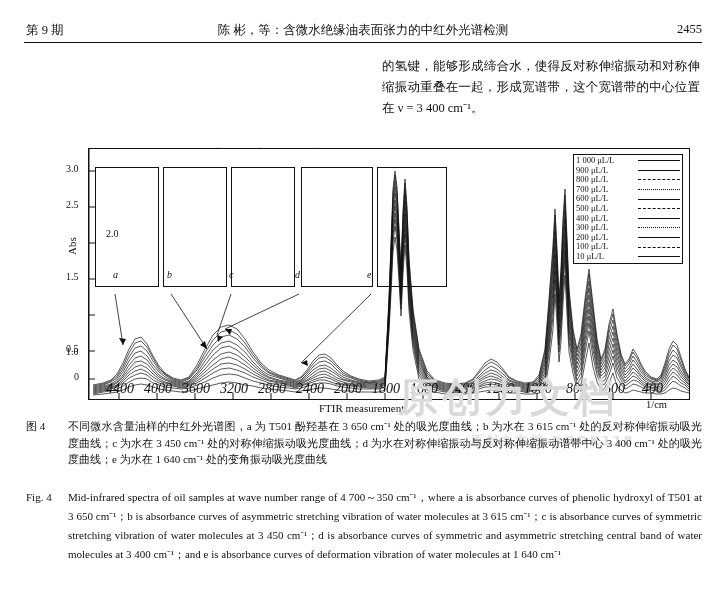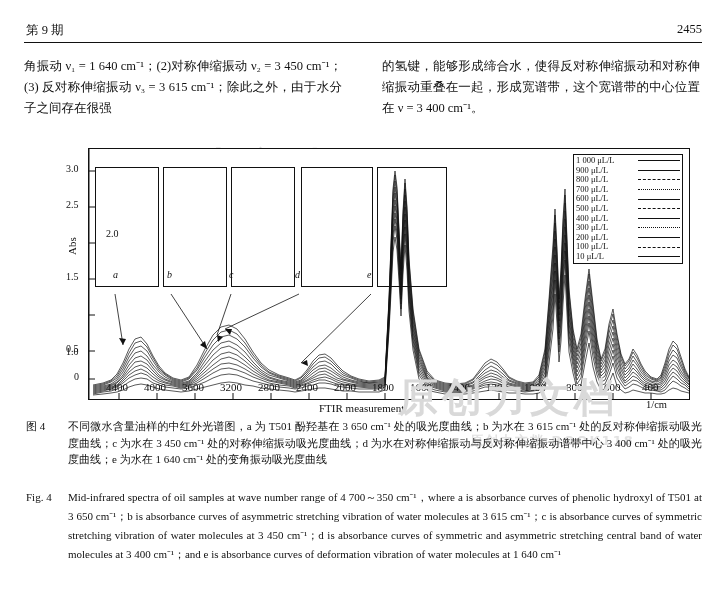--- a/index.html
+++ b/index.html
@@ -43,21 +43,21 @@
     position:absolute;left:66px;top:255px;font-size:11px;
     transform:rotate(-90deg);transform-origin:left top;
   }
   .axis-x-label{
     position:absolute;left:319px;top:402px;font-size:11px;
   }
   .axis-x-unit{
     position:absolute;left:646px;top:399px;font-size:10.5px;
   }
 
-  .tick-x{position:absolute;font-size:11px;color:#111;}
+  .tick-x{position:absolute;font-size:14px;color:#111;font-style:italic;}
   .tick-y{position:absolute;font-size:10px;color:#111;}
 
   
   .legend{
     position:absolute;right:6px;top:5px;width:104px;
     border:1px solid #111;background:#fff;
     font-size:8.5px;line-height:9.6px;padding:1px 2px;
   }
   .legend .lrow{display:flex;align-items:center;height:9.6px;}
   .legend .ltxt{width:58px;text-align:left;padding-right:4px;}
@@ -95,28 +95,26 @@
   .wm3{left:205px;top:196px;font-size:13px;letter-spacing:2px;color:#e2e2e2;}
   .wm4{left:470px;top:432px;font-size:13px;letter-spacing:2px;color:#e2e2e2;}
 </style>
 </head>
 <body>
 
 <div class="page">
 
   <div class="runhead">
     <span class="left">第 9 期</span>
+    <span class="center">陈  彬，等：含微水绝缘油表面张力的中红外光谱检测</span>
     <span class="right">2455</span>
   </div>
   <div class="rule"></div>
 
   <div class="cols">
-    <div class="col l">
-      <p>角振动 ν₁ = 1 640 cm⁻¹；(2)对称伸缩振动 ν₂ = 3 450 cm⁻¹；(3) 反对称伸缩振动 ν₃ = 3 615 cm⁻¹；除此之外，由于水分子之间存在很强</p>
-    </div>
     <div class="col r">
       <p>的氢键，能够形成缔合水，使得反对称伸缩振动和对称伸缩振动重叠在一起，形成宽谱带，这个宽谱带的中心位置在 ν = 3 400 cm⁻¹。</p>
     </div>
   </div>
 
   <div class="wm wm1">原创力文档</div>
   <div class="wm wm3">原创力文档 BOOK118</div>
 
   <div class="axis-y-label">Abs</div>
 

